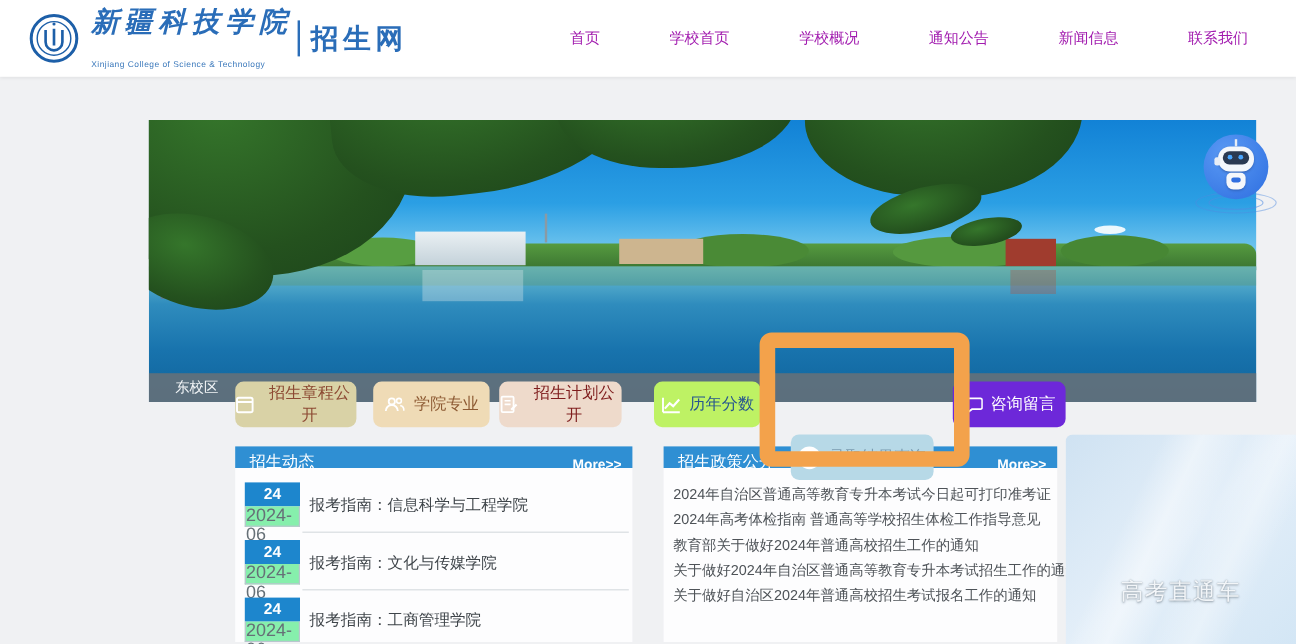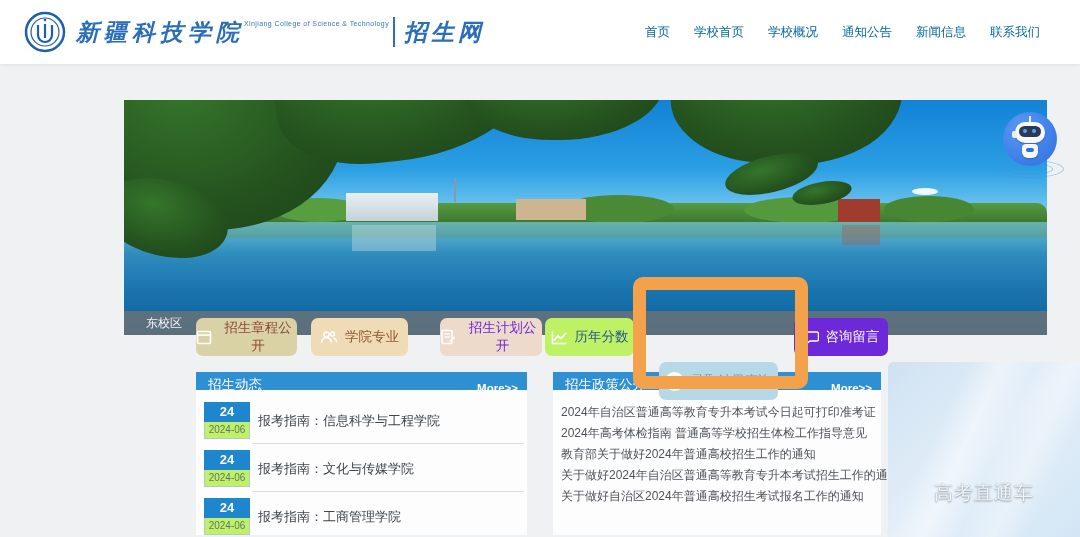--- a/index.html
+++ b/index.html
@@ -5,29 +5,29 @@
   * { margin:0; padding:0; box-sizing:border-box; }
   html,body { width:1080px; height:537px; overflow:hidden; }
   body { font-family:"Liberation Sans", sans-serif; background:#f0f1f3; }
   .page { position:relative; width:1080px; height:537px; overflow:hidden; background:#f0f1f3; }
 
   
   .header { position:absolute; left:0; top:0; width:1080px; height:64px; background:#fff;
             box-shadow:0 1px 3px rgba(0,0,0,.07); z-index:10; }
   .logo { position:absolute; left:24px; top:9px; height:46px; display:flex; align-items:center; cursor:pointer; }
   .emblem { width:42px; height:42px; margin-right:10px; }
-  .logo-names { display:flex; flex-direction:row; }
+  .logo-names { display:flex; flex-direction:column;gap:18px; }
   .logo-cn { font-family:"DejaVu Serif", serif; font-style:italic; font-weight:bold;
              font-size:23px; color:#2a6db8; letter-spacing:5px; line-height:26px; }
   .logo-en { font-size:7px; color:#3a78bb; letter-spacing:.4px; margin-top:1px; }
   .logo-div { width:2px; height:30px; background:#2a6db8; margin:0 9px 0 4px; }
-  .logo-site { font-family:"DejaVu Serif", serif; font-style:italic; font-weight:bold;
+  .logo-site { font-family:"DejaVu Serif", serif; font-weight:bold;
                font-size:23px; color:#2a6db8; letter-spacing:4px; }
   .nav { position:absolute; right:40px; top:0; height:64px; display:flex; align-items:center; gap:24px; }
-  .nav span { font-size:12.5px; color:#0369a1; cursor:pointer; white-space:nowrap; }
+  .nav span { font-size:12.5px; color:#a21caf; cursor:pointer; white-space:nowrap;margin-left:34px; }
 
   
   .banner { position:absolute; left:124px; top:72px; width:923px; height:235px; overflow:hidden; z-index:5;margin-top:28px; }
   .sky { position:absolute; left:0; top:0; width:100%; height:126px;
          background:linear-gradient(180deg,#1282d6 0%,#2b9fe4 55%,#8fd6f2 100%); }
   .water { position:absolute; left:0; top:122px; width:100%; height:113px;
            background:linear-gradient(180deg,#6cc0d4 0%,#2f8cbd 28%,#1873ad 62%,#0f639b 100%); }
   .water-tint { position:absolute; left:0; top:122px; width:100%; height:16px; background:rgba(96,142,74,.28); }
   .refl { position:absolute; opacity:.35; }
   .treeline { position:absolute; left:0; top:103px; width:100%; height:22px;
@@ -40,21 +40,21 @@
                  background:rgba(102,113,121,.88); z-index:6; }
   .caption-bar span { position:absolute; left:22px; top:0; line-height:24px; font-size:12px; color:#f2f5f7; }
 
   
   .ql { position:absolute; top:318px; height:38px; border:none; border-radius:7px; cursor:pointer;
         display:flex; align-items:center; justify-content:center; gap:7px; font-size:13.5px;
         font-family:"Liberation Sans", sans-serif; z-index:12; }
   .ql svg { flex:0 0 auto; }
   .ql1 { left:196px; width:101px; background:#d9d2a6; color:#8d4a33; }
   .ql2 { left:311px; width:97px;  background:#efdbb6; color:#8d5a33; }
-  .ql3 { left:440px; width:102px; background:#eedacb; color:#6d28d9; }
+  .ql3 { left:416px; width:102px; background:#eedacb; color:#7f1d1d; }
   .ql4 { left:545px; width:89px;  background:#bef264; color:#27568f; }
   .ql5 { left:659px; width:119px; background:#b7d9e7; color:#7b9cb0;margin-top:44px; }
   .ql6 { left:794px; width:94px;  background:#6d28d9; color:#ffffff; }
   .mag-wrap { width:19px; height:19px; border-radius:50%; background:#fff; display:flex; align-items:center; justify-content:center; }
 
   
   .highlight { position:absolute; left:633px; top:277px; width:175px; height:112px;
                border:13px solid #f3a24b; border-radius:10px; z-index:50; pointer-events:none; }
 
   
@@ -62,22 +62,22 @@
   .panel-head { height:18px; background:#2f8fd3; position:relative; }
   .panel-head .pt { position:absolute; left:12px; top:0; line-height:25px; color:#fff; font-size:13.5px; }
   .panel-head .pm { position:absolute; right:9px; top:4px; line-height:25px; color:#fff; font-size:11.5px; cursor:pointer;font-weight:bold; }
   .panel-body { background:#fdfdfe; }
   .panel-news { left:196px; width:331px; }
   .panel-news .panel-body { height:145px; padding-top:11px; }
   .news-item { position:relative; height:48px; cursor:pointer; }
   .date-badge { position:absolute; left:8px; top:1px; width:46px; }
   .date-day  { height:20px; background:#1d86cd; color:#fff; font-size:13px; font-weight:bold;
                text-align:center; line-height:20px; }
-  .date-mon  { height:17px; background:#bef264; border:1px solid #b9c6ce; border-top:none; color:#667077;
-               font-size:10px; text-align:center; line-height:16px; }
+  .date-mon  { height:17px; background:#86efac; border:1px solid #b9c6ce; border-top:none; color:#667077;
+               font-size:15px; line-height:16px; }
   .news-title { position:absolute; left:62px; top:11px; font-size:13px; color:#3f454a; white-space:nowrap; }
   .news-line  { position:absolute; left:56px; right:3px; bottom:5px; border-bottom:1px solid #d8dce0; }
   .panel-policy { left:553px; width:328px; }
   .panel-policy .panel-body { height:145px; padding:12px 0 0 8px; }
   .policy-item { font-size:12px; color:#4e5358; line-height:21px; white-space:nowrap; cursor:pointer; }
 
   
   .robot { position:absolute; left:998px; top:110px; width:64px; height:74px; z-index:20; cursor:pointer; }
   .robot-circle { position:absolute; left:5px; top:2px; width:54px; height:54px; border-radius:50%;
                   background:radial-gradient(circle at 35% 30%, #5a9af4, #2e6ee0); }

